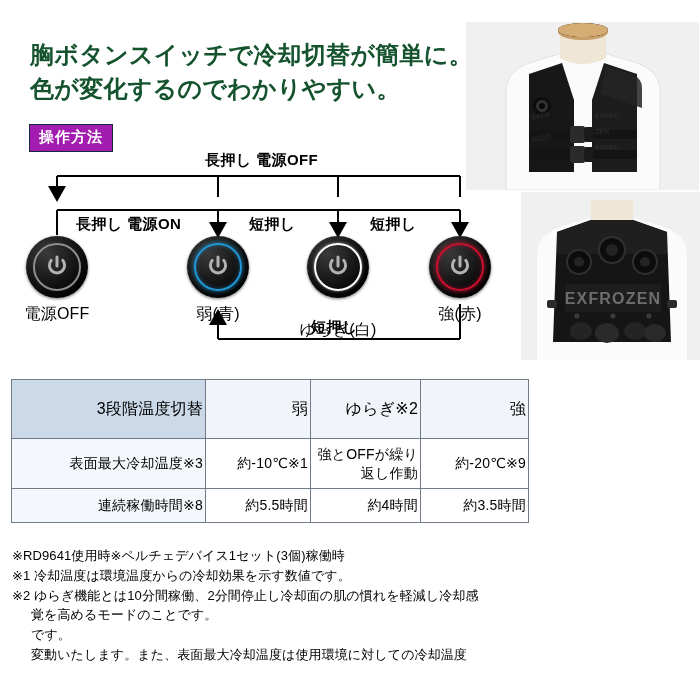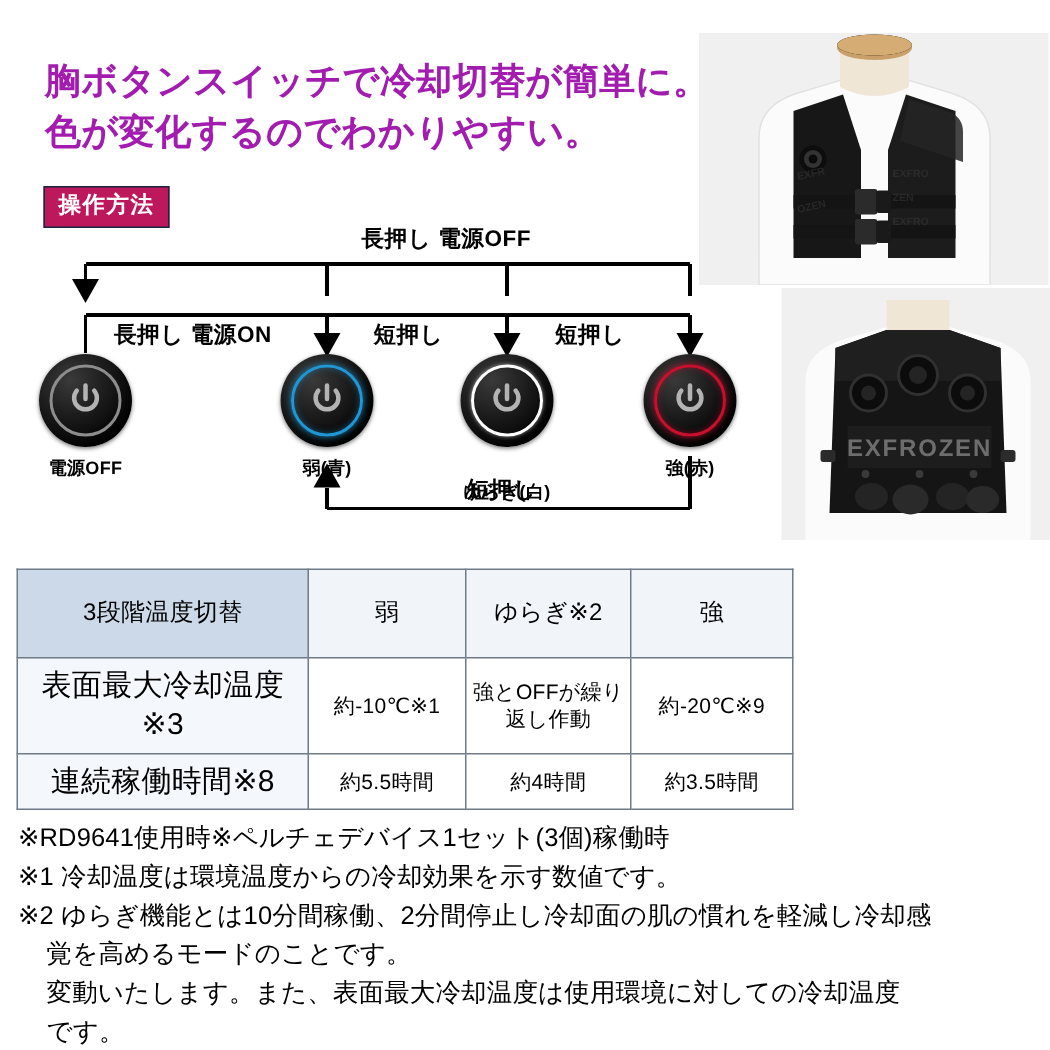--- a/index.html
+++ b/index.html
@@ -20,30 +20,30 @@
   
   #headline {
     position: absolute;
     left: 30px;
     top: 38px;
     width: 430px;
     font-size: 24px;
     font-weight: 700;
     line-height: 1.42;
     letter-spacing: 0.3px;
-    color: #a21caf;
+    color: #14532d;
   }
   #headline .hl-line { display: block; white-space: nowrap; }
 
   
   #section-badge {
     position: absolute;
     left: 29px;
     top: 124px;
-    background: #be185d;
+    background: #a21caf;
     color: #ffffff;
     font-size: 15px;
     font-weight: 700;
     padding: 4px 9px 5px 9px;
     letter-spacing: 1px;
     border: 1px solid #16273f;
     line-height: 1.1;
     text-align: right;
   }
 
@@ -60,22 +60,22 @@
   .flow-label {
     position: absolute;
     font-size: 15px;
     font-weight: 700;
     white-space: nowrap;
     letter-spacing: 0.4px;
     line-height: 1;
   }
   .btn-caption {
     position: absolute;
-    font-size: 12px;
-    font-weight: 700;
+    font-size: 16px;
+    font-weight: 400;
     white-space: nowrap;
     letter-spacing: 0.2px;
     text-align: center;
     line-height: 1;
   }
 
   
   .pbtn {
     position: absolute;
     width: 62px;
@@ -114,55 +114,55 @@
     position: absolute;
     left: 11px;
     top: 379px;
     width: 517px;
     border-collapse: collapse;
     table-layout: fixed;
     font-size: 14px;
   }
   #spec-table td {
     border: 1px solid #6f7b87;
-    text-align: center;
+    text-align: right;
     vertical-align: middle;
     padding: 5px 2px;
     line-height: 1.32;
     letter-spacing: 0.2px;
   }
   #spec-table .th-main {
     background: #ccd9e8;
     font-size: 16px;
     font-weight: 400;
     height: 48px;
   }
   #spec-table .th-mode {
     background: #f1f5fa;
     font-size: 16px;
     font-weight: 400;
   }
   #spec-table .rowlabel {
     background: #f4f7fb;
-    font-size: 20px;
+    font-size: 14px;
   }
   #spec-table .cellval {
     background: #ffffff;
     font-size: 14px;
   }
   #spec-table .r1 { height: 50px; }
   #spec-table .r2 { height: 34px; }
 
   
   #footnotes {
     position: absolute;
     left: 12px;
     top: 546px;
     width: 676px;
-    font-size: 17px;
+    font-size: 13px;
     line-height: 1.52;
     letter-spacing: 0.1px;
     color: #000000;
   }
   #footnotes .fn { display: block; white-space: nowrap; }
   #footnotes .fn.indent { padding-left: 19px; }
 
   
   .photo {
     position: absolute;
@@ -214,21 +214,21 @@
       <polygon points="48,36 66,36 57,52"></polygon>
 
       <polygon points="209,72 227,72 218,88"></polygon>
       <polygon points="329,72 347,72 338,88"></polygon>
       <polygon points="451,72 469,72 460,88"></polygon>
 
       <polygon points="209,175 227,175 218,159"></polygon>
     </g>
   </svg>
 
-  <div class="flow-label" style="left:205px; top:2px;margin-left:36px;">長押し 電源OFF</div>
+  <div class="flow-label" style="left:205px; top:2px;">長押し 電源OFF</div>
   <div class="flow-label" style="left:76px;  top:66px;">長押し 電源ON</div>
   <div class="flow-label" style="left:249px; top:66px;">短押し</div>
   <div class="flow-label" style="left:370px; top:66px;">短押し</div>
   <div class="flow-label" style="left:311px; top:169px;">短押し</div>
 
   <div class="pbtn ring-gray" style="left:26px; top:86px;">
     <span class="ring"></span>
     <span class="glyph">
       <svg viewBox="0 0 22 24" aria-hidden="true">
         <path d="M11 2 L11 11" stroke="#b3b3b3" stroke-width="3" stroke-linecap="round" fill="none"></path>
@@ -300,22 +300,22 @@
       <td class="cellval">約3.5時間</td>
     </tr>
   </tbody>
 </table>
 
 <div id="footnotes">
   <span class="fn">※RD9641使用時※ペルチェデバイス1セット(3個)稼働時</span>
   <span class="fn">※1 冷却温度は環境温度からの冷却効果を示す数値です。</span>
   <span class="fn">※2 ゆらぎ機能とは10分間稼働、2分間停止し冷却面の肌の慣れを軽減し冷却感</span>
   <span class="fn indent">覚を高めるモードのことです。</span>
+  <span class="fn indent">です。</span>
   <span class="fn indent">変動いたします。また、表面最大冷却温度は使用環境に対しての冷却温度</span>
-  <span class="fn indent">です。</span>
 </div>
 
 <div class="photo" id="photo-front">
   <svg width="233" height="168" viewBox="0 0 233 168">
     <rect x="0" y="0" width="233" height="168" fill="#f0f0f0"></rect>
 
     <path d="M40 168 L40 70 Q40 48 66 40 L96 31 L138 31 L168 40 Q194 48 194 70 L194 168 Z" fill="#fbfbfb"></path>
     <path d="M40 168 L40 70 Q40 48 66 40 L96 31 L138 31 L168 40 Q194 48 194 70 L194 168 Z" fill="none" stroke="#e2e2e2" stroke-width="1"></path>
 
     <path d="M94 36 L94 14 Q94 6 117 6 Q140 6 140 14 L140 36 Q117 48 94 36 Z" fill="#efe6d6"></path>

